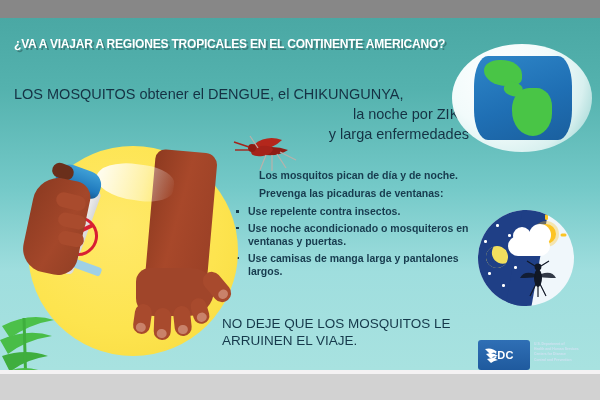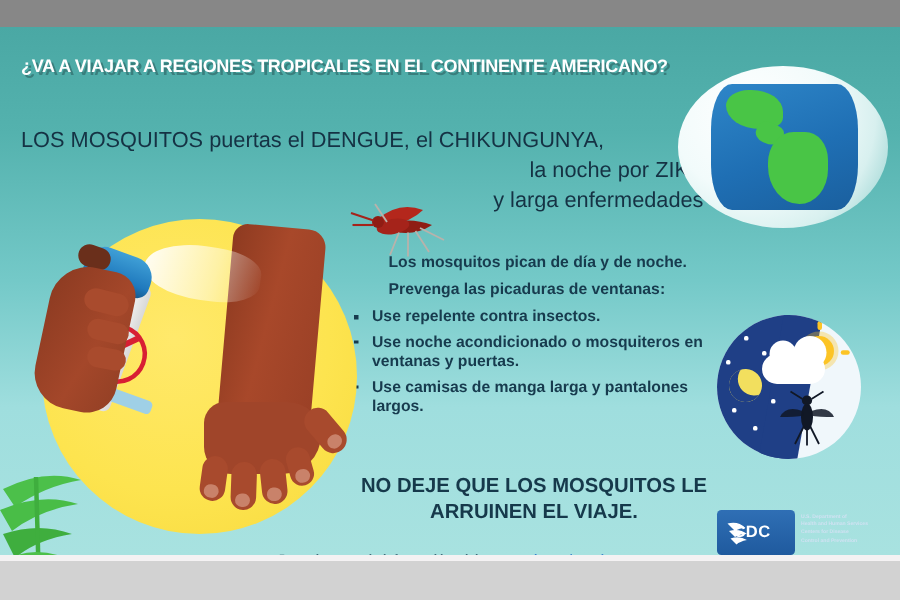--- a/index.html
+++ b/index.html
@@ -47,21 +47,21 @@
   .bullets li{
     position:relative;padding-left:16px;margin-bottom:3px;
     font-size:10.5px;line-height:13.5px;
   }
   .bullets li .dot{
     position:absolute;left:4px;top:5px;width:2.5px;height:2.5px;background:#173b4e;
   }
 
   .cta{
     position:absolute;left:222px;top:298px;width:268px;
-    text-align:center;color:#16394b;font-weight:bold;
+    text-align:left;color:#16394b;font-weight:normal;
     font-size:13.5px;line-height:16.5px;
   }
 
   .footer-note{
     position:absolute;left:186px;top:350px;width:300px;
     color:#1d4257;font-size:8px;font-weight:bold;
   }
   .footer-note a{color:#1763c4;text-decoration:none;}
 
   
@@ -209,21 +209,21 @@
 <div id="poster">
 
   <div class="bar-top"></div>
 
   <div class="stage">
 
     <div class="headline">¿VA A VIAJAR A REGIONES TROPICALES EN EL CONTINENTE AMERICANO?</div>
 
     <div class="subhead">
       <span class="l1">
-        <b>LOS MOSQUITOS</b><span> puertas el </span><b>DENGUE</b><span>, el </span><b>CHIKUNGUNYA,</b>
+        <b>LOS MOSQUITOS</b><span> obtener el </span><b>DENGUE</b><span>, el </span><b>CHIKUNGUNYA,</b>
       </span>
       <span class="l2">
         <span>la noche por </span><b>ZIKA</b>
       </span>
       <span class="l3">y larga enfermedades</span>
     </div>
 
     <svg class="red-mosq" viewBox="0 0 82 48">
       <path d="M30 20 Q44 8 60 14 Q52 22 38 24 Z" fill="#b4271c"></path>
       <path d="M34 24 Q50 18 66 24 Q54 32 38 28 Z" fill="#8f1d14"></path>

